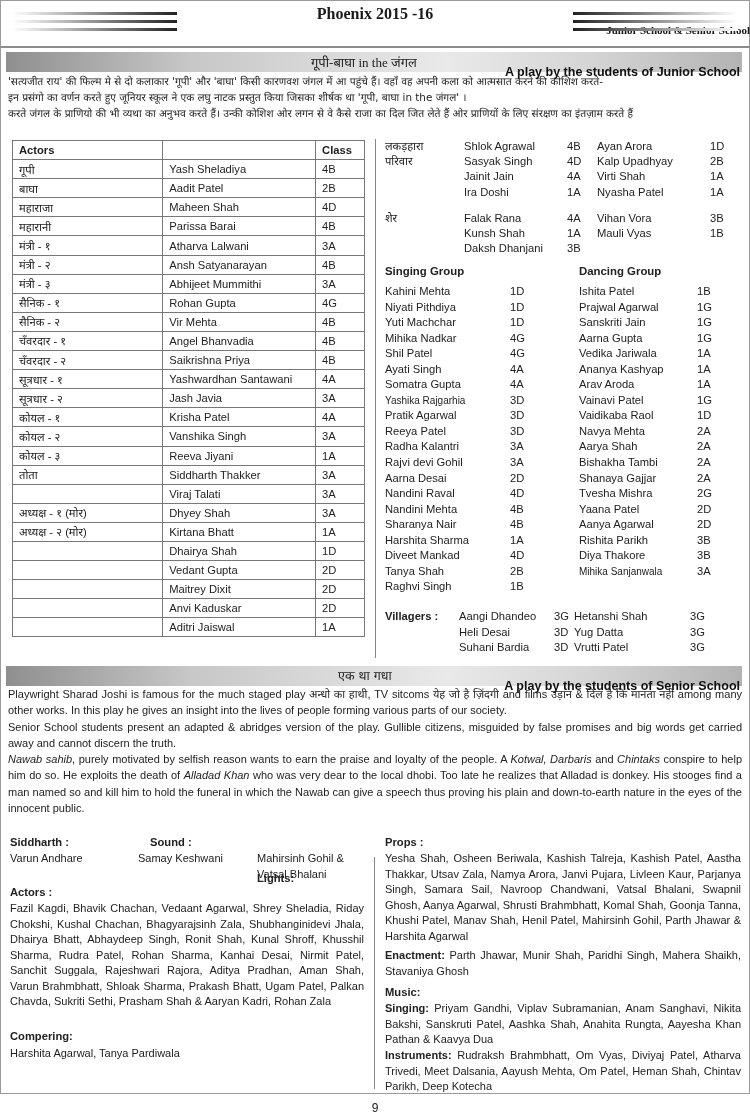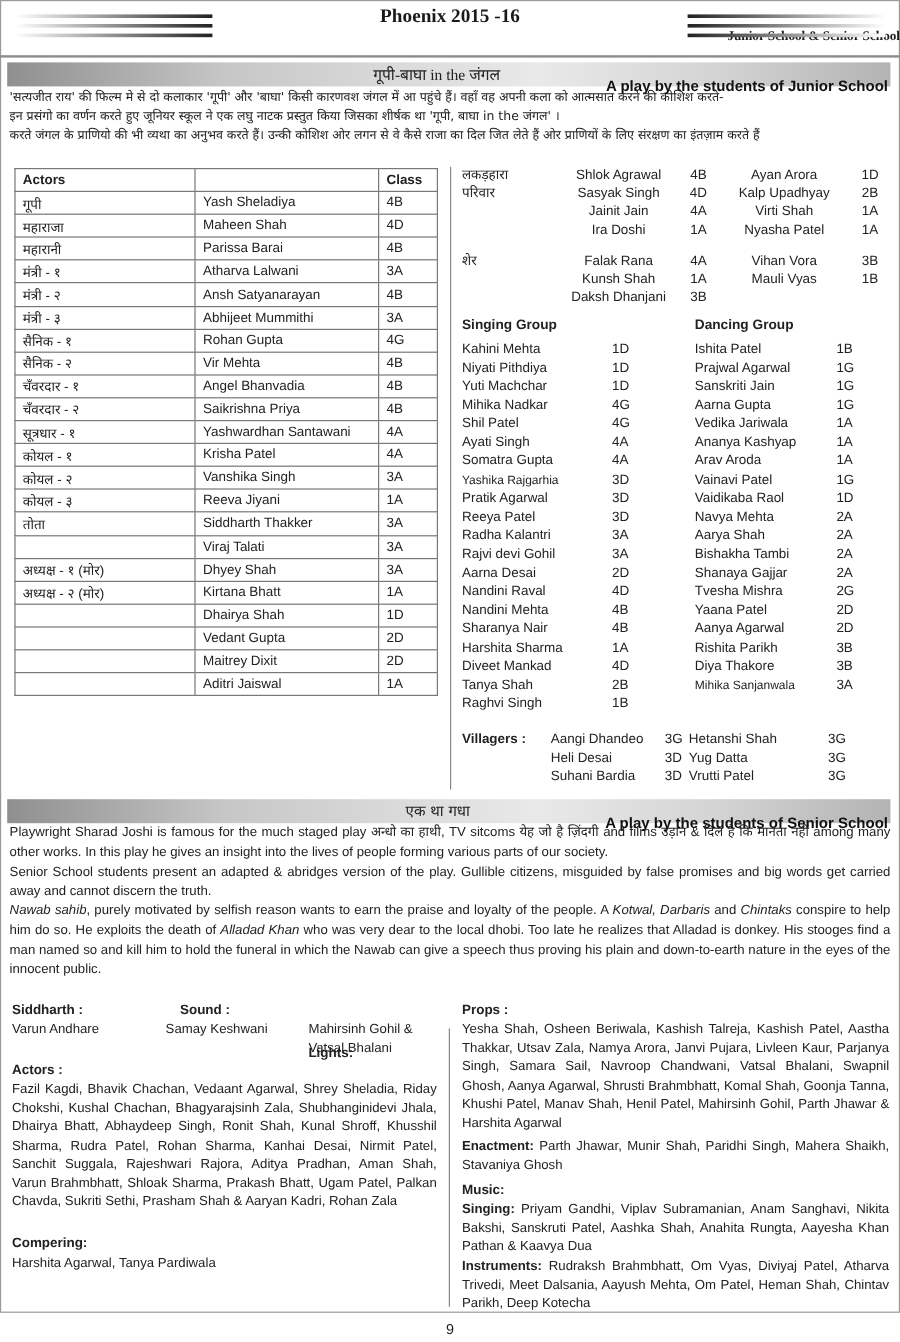--- a/index.html
+++ b/index.html
@@ -36,21 +36,21 @@
   .actors-table th { font-weight: bold; }
   .actors-table col.c1 { width: 151px; }
   .actors-table col.c2 { width: 153px; }
   .actors-table col.c3 { width: 49px; }
 
   .vdivider { position: absolute; left: 375px; top: 139px; width: 1px; height: 519px; background: #888; }
 
   
   .rgroup { position: absolute; font-size: 11.2px; line-height: 15.2px; color: #222; }
   .rgroup .role { position: absolute; left: 0; top: 0; width: 70px; line-height: 15.2px; }
-  .rgroup .names { position: absolute; left: 79px; top: 0; text-align: center; }
+  .rgroup .names { position: absolute; left: 79px; top: 0; }
   .row { display: flex; white-space: nowrap; }
   .row .n { width: 103px; }
   .row .c { width: 30px; }
   .row .n2 { width: 113px; }
   .row .c2 { width: 30px; }
 
   .grp-title { position: absolute; font-weight: bold; font-size: 11.4px; color: #222; }
   .list { position: absolute; font-size: 11.2px; line-height: 15.55px; color: #222; }
   .list .row .n { width: 125px; }
   .list .row .c { width: 30px; }
@@ -121,20 +121,25 @@
       <th>Class</th>
     </tr>
   </thead>
   <tbody id="actors-body">
       <tr>
         <td>गूपी</td>
         <td>Yash Sheladiya</td>
         <td>4B</td>
       </tr>
       <tr>
+        <td>बाघा</td>
+        <td>Aadit Patel</td>
+        <td>2B</td>
+      </tr>
+      <tr>
         <td>महाराजा</td>
         <td>Maheen Shah</td>
         <td>4D</td>
       </tr>
       <tr>
         <td>महारानी</td>
         <td>Parissa Barai</td>
         <td>4B</td>
       </tr>
       <tr>
@@ -171,20 +176,25 @@
         <td>चँवरदार - २</td>
         <td>Saikrishna Priya</td>
         <td>4B</td>
       </tr>
       <tr>
         <td>सूत्रधार - १</td>
         <td>Yashwardhan Santawani</td>
         <td>4A</td>
       </tr>
       <tr>
+        <td>सूत्रधार - २</td>
+        <td>Jash Javia</td>
+        <td>3A</td>
+      </tr>
+      <tr>
         <td>कोयल - १</td>
         <td>Krisha Patel</td>
         <td>4A</td>
       </tr>
       <tr>
         <td>कोयल - २</td>
         <td>Vanshika Singh</td>
         <td>3A</td>
       </tr>
       <tr>
@@ -218,20 +228,25 @@
         <td>1D</td>
       </tr>
       <tr>
         <td></td>
         <td>Vedant Gupta</td>
         <td>2D</td>
       </tr>
       <tr>
         <td></td>
         <td>Maitrey Dixit</td>
+        <td>2D</td>
+      </tr>
+      <tr>
+        <td></td>
+        <td>Anvi Kaduskar</td>
         <td>2D</td>
       </tr>
       <tr>
         <td></td>
         <td>Aditri Jaiswal</td>
         <td>1A</td>
       </tr>
     </tbody>
 </table>
 

